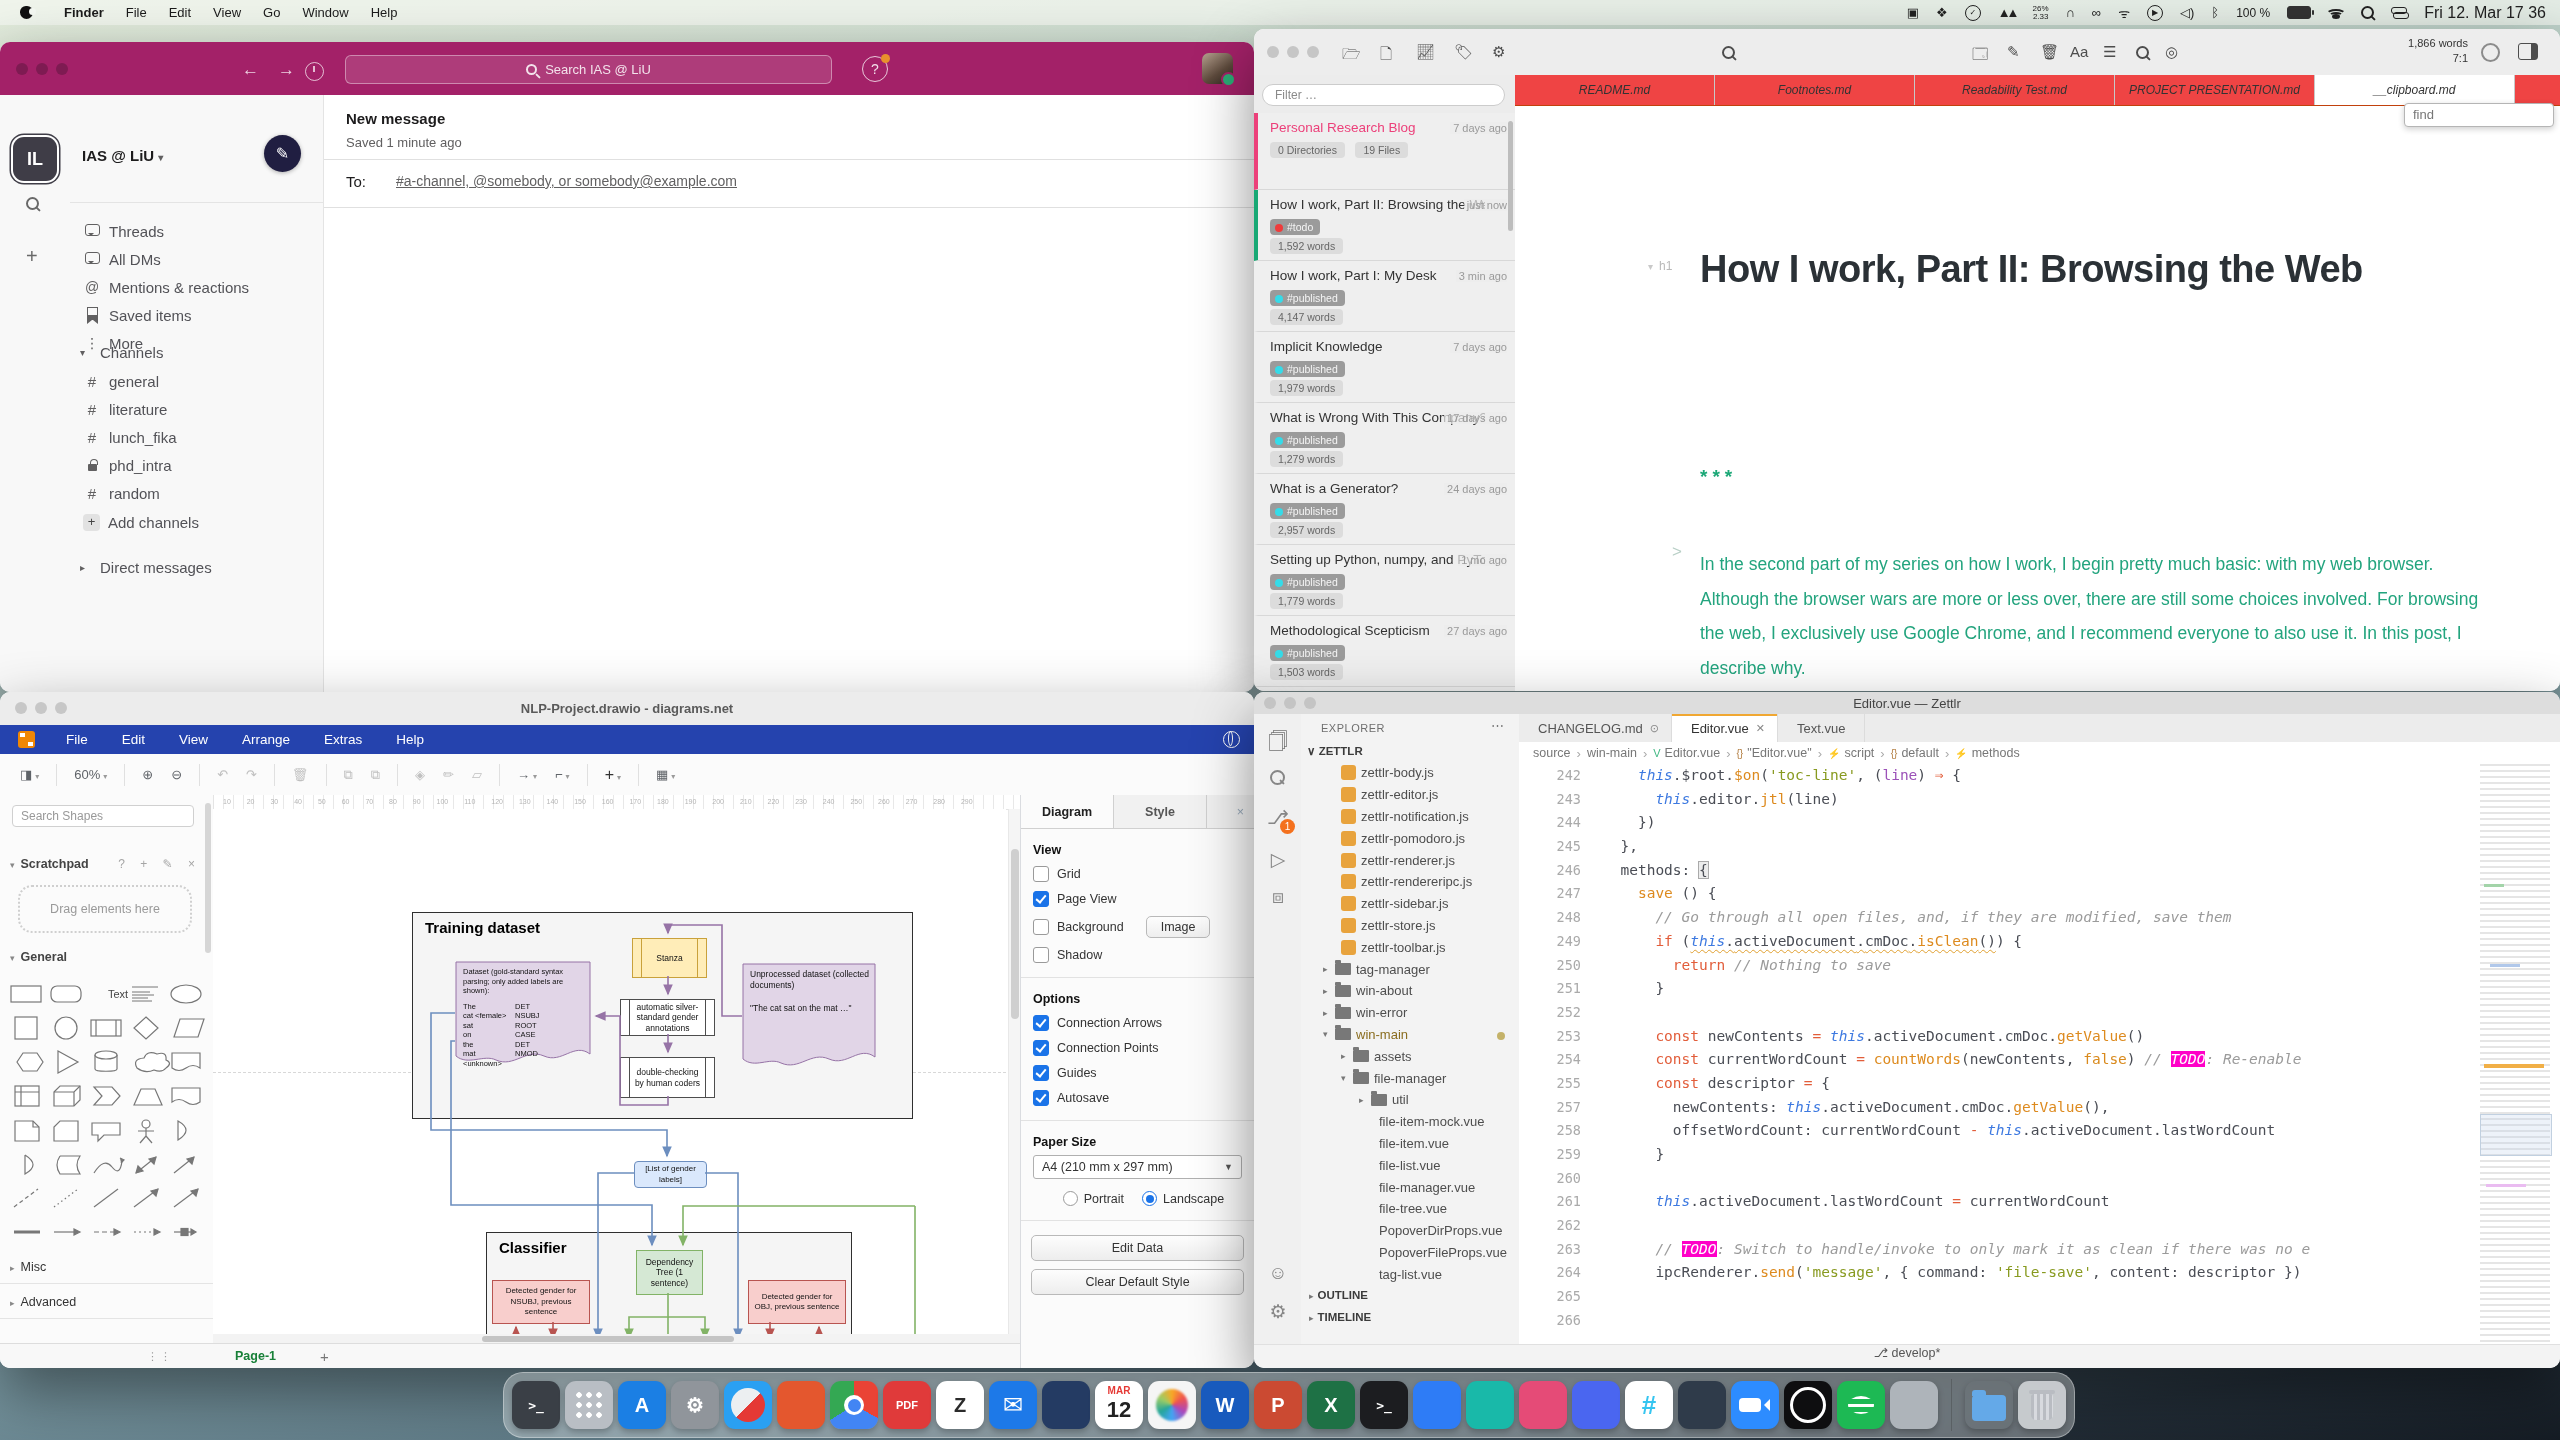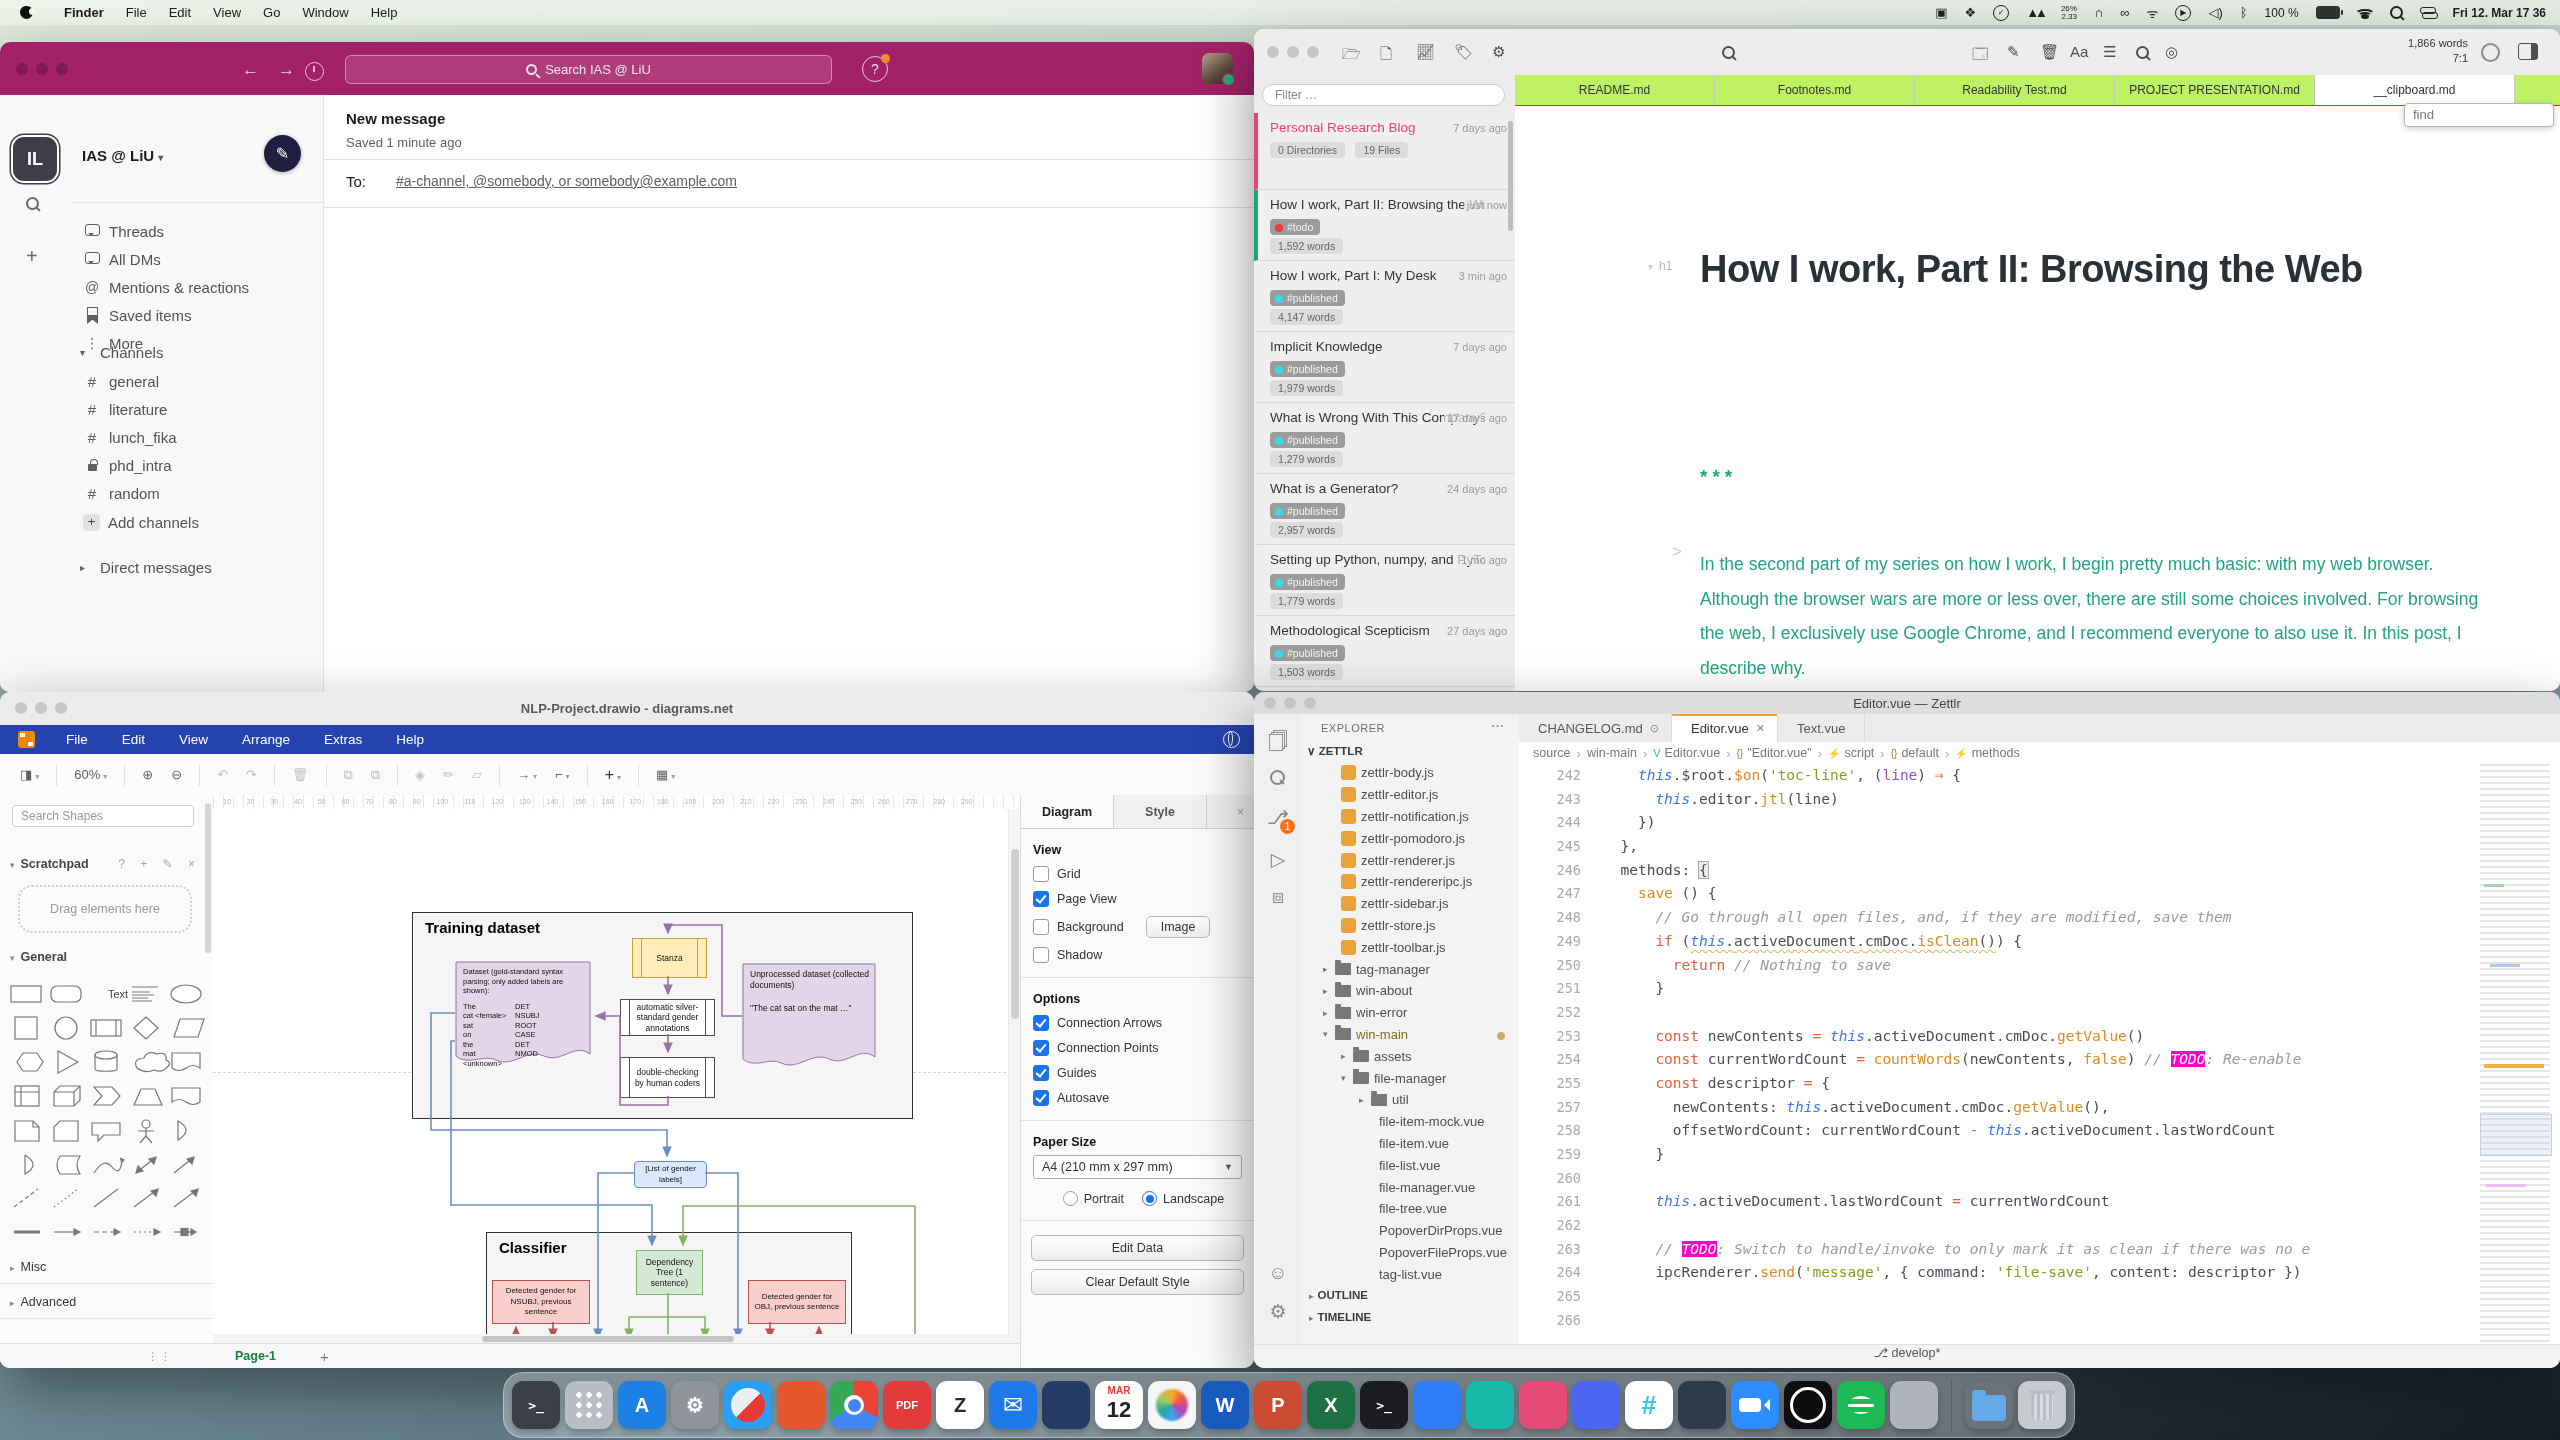--- a/index.html
+++ b/index.html
@@ -92,21 +92,21 @@
   .zt-t{font-size:13.5px;color:#333;white-space:nowrap;overflow:hidden;max-width:215px;}
   .zt-dir .zt-t{color:#ec407a;}
   .zt-time{position:absolute;right:8px;top:9px;font-size:11px;color:#9a9a9a;background:rgba(236,236,236,.7);padding-left:3px;}
   .pillrow{margin-top:5px;height:17px;}
   .pill{display:inline-block;background:#9b9b9b;color:#f5f5f5;font-size:10.5px;border-radius:4px;padding:2px 7px 2px 5px;margin-right:6px;}
   .pill .dot{display:inline-block;width:8px;height:8px;border-radius:50%;vertical-align:-1px;margin-right:4px;}
   .zt-file[data-tag="todo"] .dot{background:#ef3b3b;}
   .zt-file[data-tag="published"] .dot{background:#35dbe8;}
   .pill.grey{background:#dcdcdc;color:#666;padding:2px 8px;}
   .pill:empty,.pill .t:empty{display:none;}
-  .zt-tabs{position:absolute;left:261px;top:46px;right:0;height:30px;background:#bef264;border-bottom:1px solid #c2410c;display:flex;}
+  .zt-tabs{position:absolute;left:261px;top:46px;right:0;height:30px;background:#ef4444;border-bottom:1px solid #c2410c;display:flex;font-style:italic;}
   .zt-tab{width:199px;border-right:1px solid #c8c8c8;font-size:12px;color:#333;display:flex;align-items:center;justify-content:center;}
   .zt-tab[data-state="active"]{background:#fff;}
   .zt-find{position:absolute;right:6px;top:74px;width:140px;height:22px;background:#fff;border:1px solid #b5b5b5;border-radius:4px;
      box-shadow:0 2px 6px rgba(0,0,0,.2);font-size:13px;color:#777;line-height:22px;padding-left:8px;z-index:5;}
   .zt-doc{position:absolute;left:261px;top:77px;right:0;bottom:0;background:#fff;overflow:hidden;}
   .zt-gut{position:absolute;left:133px;top:153px;color:#b9b9b9;font-size:12px;}
   .zt-gut .tri{font-size:10px;margin-right:6px;color:#c9c9c9;}
   .zt-h1{position:absolute;left:185px;top:128px;width:800px;font-size:38px;line-height:70px;font-weight:bold;color:#2b3136;letter-spacing:-.5px;}
   .zt-sep{position:absolute;left:185px;top:360px;color:#1ca877;font-weight:bold;font-size:19px;letter-spacing:5px;}
   .zt-q{position:absolute;left:185px;top:441px;width:805px;font-size:17.5px;line-height:34.5px;color:#23a47e;}
@@ -296,21 +296,21 @@
       <span class="wifi">
           <i></i>
           <i></i>
           <i></i>
         </span>
       <span class="mag" style="color:#222;"></span>
       <span class="cc">
           <i></i>
           <i></i>
         </span>
-      <span style="font-size:12px;font-weight:bold;">Fri 12. Mar 17 36</span>
+      <span style="font-size:16px;">Fri 12. Mar 17 36</span>
     </div>
   </div>
 
   <div class="win sl">
     <div class="sl-tb">
       <div class="lights">
           <i></i>
           <i></i>
           <i></i>
         </div>

